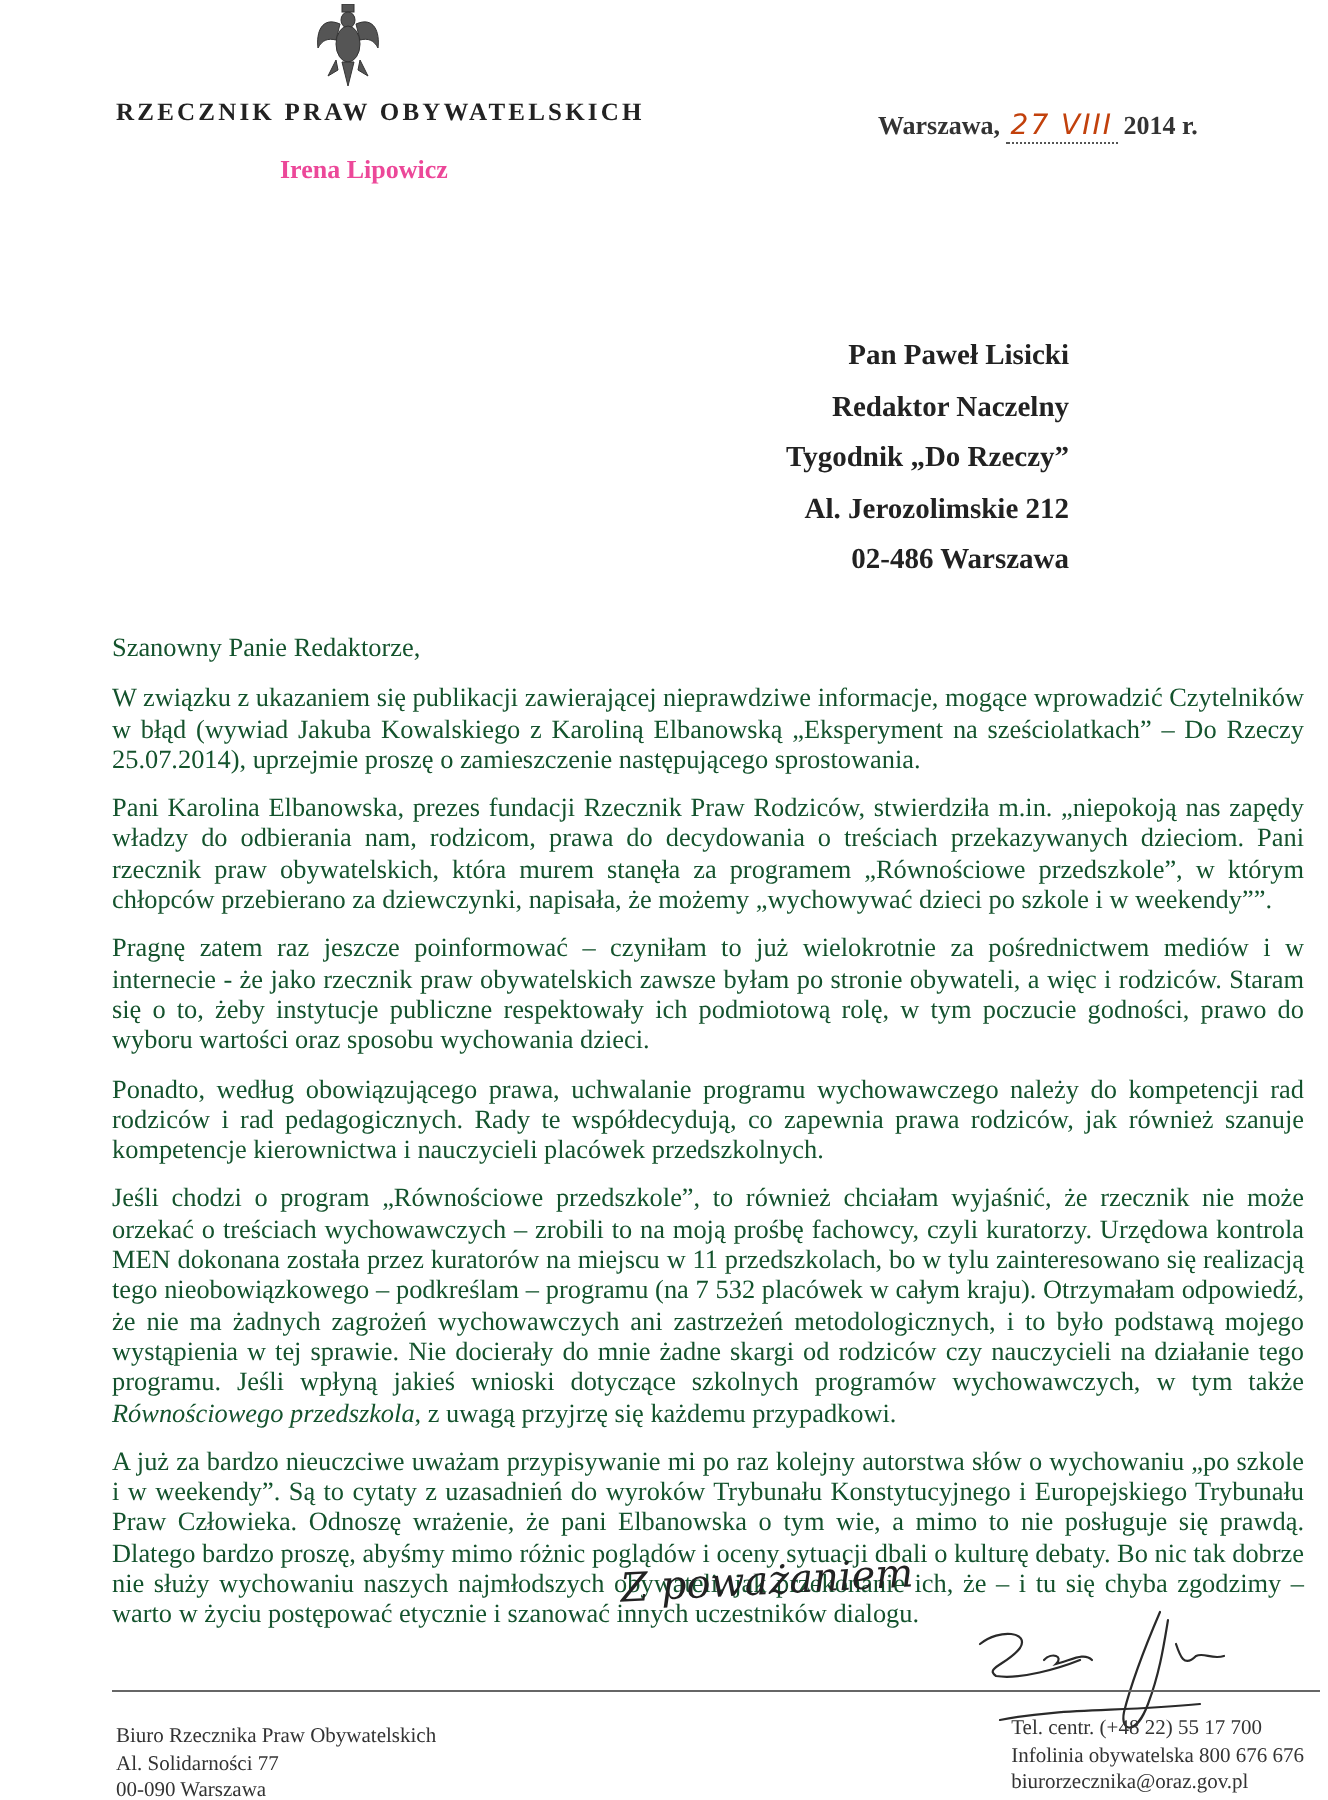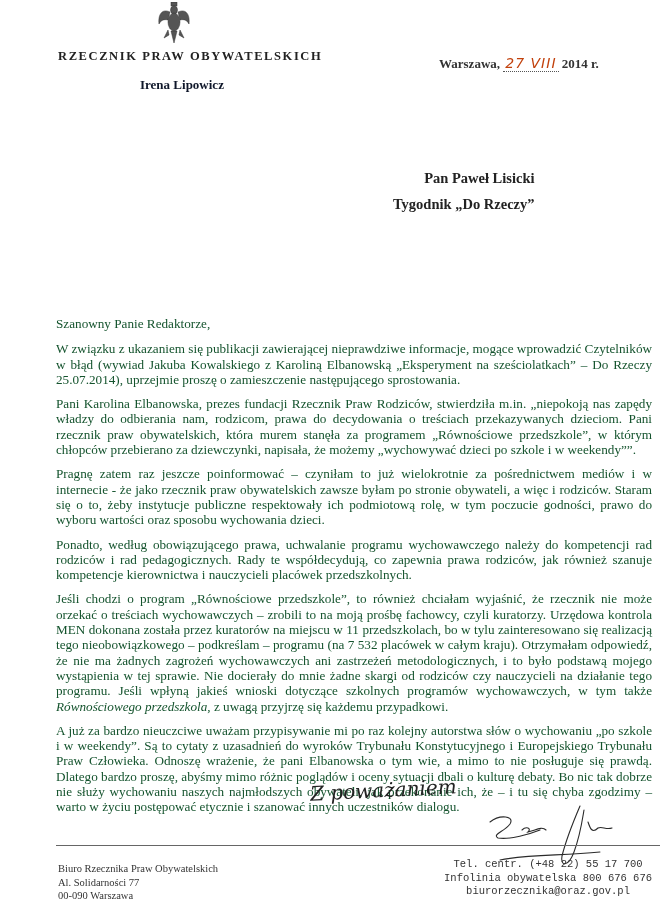--- a/index.html
+++ b/index.html
@@ -1,35 +1,35 @@
 <!DOCTYPE html>
 <html><head>
 <meta charset="utf-8">
 <style>
   html, body { margin: 0; padding: 0; background: #ffffff; }
   body { width: 664px; height: 900px; position: relative; overflow: hidden;
          font-family: "Liberation Serif", "DejaVu Serif", serif; color: #1a1a1a; }
   .abs { position: absolute; }
   .eagle { left: 157px; top: 2px; width: 34px; height: 42px; }
   .org-name { left: 58px; top: 49px; font-size: 12.5px; font-weight: bold; letter-spacing: 1.6px; color: #222; }
-  .person-name { left: 140px; top: 77px; font-size: 13px; font-weight: bold; color: #0f172a; }
+  .person-name { left: 140px; top: 77px; font-size: 13px; font-weight: bold; color: #ec4899; }
   .date-line { left: 439px; top: 55px; font-size: 13px; font-weight: bold; color: #333; }
   .date-line .hand { font-family: "DejaVu Sans", sans-serif; font-weight: normal; font-style: italic;
                      font-size: 14px; color: #c2410c; border-bottom: 1px dotted #555; padding: 0 2px; letter-spacing: 1px; }
   .recipient { left: 393px; top: 166px; font-size: 14.5px; font-weight: bold; color: #222; line-height: 25.6px; text-align: right; }
   .recipient div { white-space: nowrap; }
   .letter { left: 56px; top: 316px; width: 596px; font-size: 13.2px; line-height: 15.3px; color: #14532d; }
   .letter p { margin: 0 0 9px 0; text-align: justify; }
   .letter .salutation { margin-bottom: 10px; }
   .letter i { font-style: italic; }
   .closing { left: 310px; top: 778px; font-family: "DejaVu Serif", serif; font-style: italic; font-size: 20px; color: #222; transform: rotate(-3deg); }
   .signature { left: 470px; top: 800px; width: 150px; height: 80px; }
   .footer-rule { left: 56px; top: 845px; width: 604px; height: 1px; background: #666; }
   .footer-left { left: 58px; top: 862px; font-size: 10.5px; line-height: 13.5px; color: #333; }
-  .footer-right { right: 12px; top: 858px; font-size: 10.5px; line-height: 13.5px; color: #333; text-align: center; font-family: Liberation Mono, monospace; }
+  .footer-right { right: 12px; top: 858px; font-size: 10.5px; line-height: 13.5px; color: #333; text-align: left; }
 </style>
 </head>
 <body>
 
 <svg class="abs eagle" viewBox="0 0 34 42">
   <g fill="#555" stroke="#333" stroke-width="0.5">
     <rect x="14" y="0" width="6" height="4"></rect>
     <ellipse cx="17" cy="8" rx="3.5" ry="4"></ellipse>
     <path d="M13 10 C4 6 1 14 2 22 C4 18 7 17 11 18 Z"></path>
     <path d="M21 10 C30 6 33 14 32 22 C30 18 27 17 23 18 Z"></path>
@@ -44,21 +44,24 @@
 <div class="abs person-name">Irena Lipowicz</div>
 
 <div class="abs date-line">
   <span>Warszawa,</span>
   <span class="hand">27 VIII</span>
   <span>2014 r.</span>
 </div>
 
 <div class="abs recipient">
   <div>Pan Paweł Lisicki</div>
+  <div>Redaktor Naczelny</div>
   <div>Tygodnik „Do Rzeczy”</div>
+  <div>Al. Jerozolimskie 212</div>
+  <div>02-486 Warszawa</div>
 </div>
 
 <div class="abs letter">
   <p class="salutation">Szanowny Panie Redaktorze,</p>
   <p>W związku z ukazaniem się publikacji zawierającej nieprawdziwe informacje, mogące wprowadzić Czytelników w błąd (wywiad Jakuba Kowalskiego z Karoliną Elbanowską „Eksperyment na sześciolatkach” – Do Rzeczy 25.07.2014), uprzejmie proszę o zamieszczenie następującego sprostowania.</p>
   <p>Pani Karolina Elbanowska, prezes fundacji Rzecznik Praw Rodziców, stwierdziła m.in. „niepokoją nas zapędy władzy do odbierania nam, rodzicom, prawa do decydowania o treściach przekazywanych dzieciom. Pani rzecznik praw obywatelskich, która murem stanęła za programem „Równościowe przedszkole”, w którym chłopców przebierano za dziewczynki, napisała, że możemy „wychowywać dzieci po szkole i w weekendy””.</p>
   <p>Pragnę zatem raz jeszcze poinformować – czyniłam to już wielokrotnie za pośrednictwem mediów i w internecie - że jako rzecznik praw obywatelskich zawsze byłam po stronie obywateli, a więc i rodziców. Staram się o to, żeby instytucje publiczne respektowały ich podmiotową rolę, w tym poczucie godności, prawo do wyboru wartości oraz sposobu wychowania dzieci.</p>
   <p>Ponadto, według obowiązującego prawa, uchwalanie programu wychowawczego należy do kompetencji rad rodziców i rad pedagogicznych. Rady te współdecydują, co zapewnia prawa rodziców, jak również szanuje kompetencje kierownictwa i nauczycieli placówek przedszkolnych.</p>
   <p><span>Jeśli chodzi o program „Równościowe przedszkole”, to również chciałam wyjaśnić, że rzecznik nie może orzekać o treściach wychowawczych – zrobili to na moją prośbę fachowcy, czyli kuratorzy. Urzędowa kontrola MEN dokonana została przez kuratorów na miejscu w 11 przedszkolach, bo w tylu zainteresowano się realizacją tego nieobowiązkowego – podkreślam – programu (na 7 532 placówek w całym kraju). Otrzymałam odpowiedź, że nie ma żadnych zagrożeń wychowawczych ani zastrzeżeń metodologicznych, i to było podstawą mojego wystąpienia w tej sprawie. Nie docierały do mnie żadne skargi od rodziców czy nauczycieli na działanie tego programu. Jeśli wpłyną jakieś wnioski dotyczące szkolnych programów wychowawczych, w tym także </span><i>Równościowego przedszkola</i><span>, z uwagą przyjrzę się każdemu przypadkowi.</span></p>
   <p>A już za bardzo nieuczciwe uważam przypisywanie mi po raz kolejny autorstwa słów o wychowaniu „po szkole i w weekendy”. Są to cytaty z uzasadnień do wyroków Trybunału Konstytucyjnego i Europejskiego Trybunału Praw Człowieka. Odnoszę wrażenie, że pani Elbanowska o tym wie, a mimo to nie posługuje się prawdą. Dlatego bardzo proszę, abyśmy mimo różnic poglądów i oceny sytuacji dbali o kulturę debaty. Bo nic tak dobrze nie służy wychowaniu naszych najmłodszych obywateli, jak przekonanie ich, że – i tu się chyba zgodzimy – warto w życiu postępować etycznie i szanować innych uczestników dialogu.</p>

